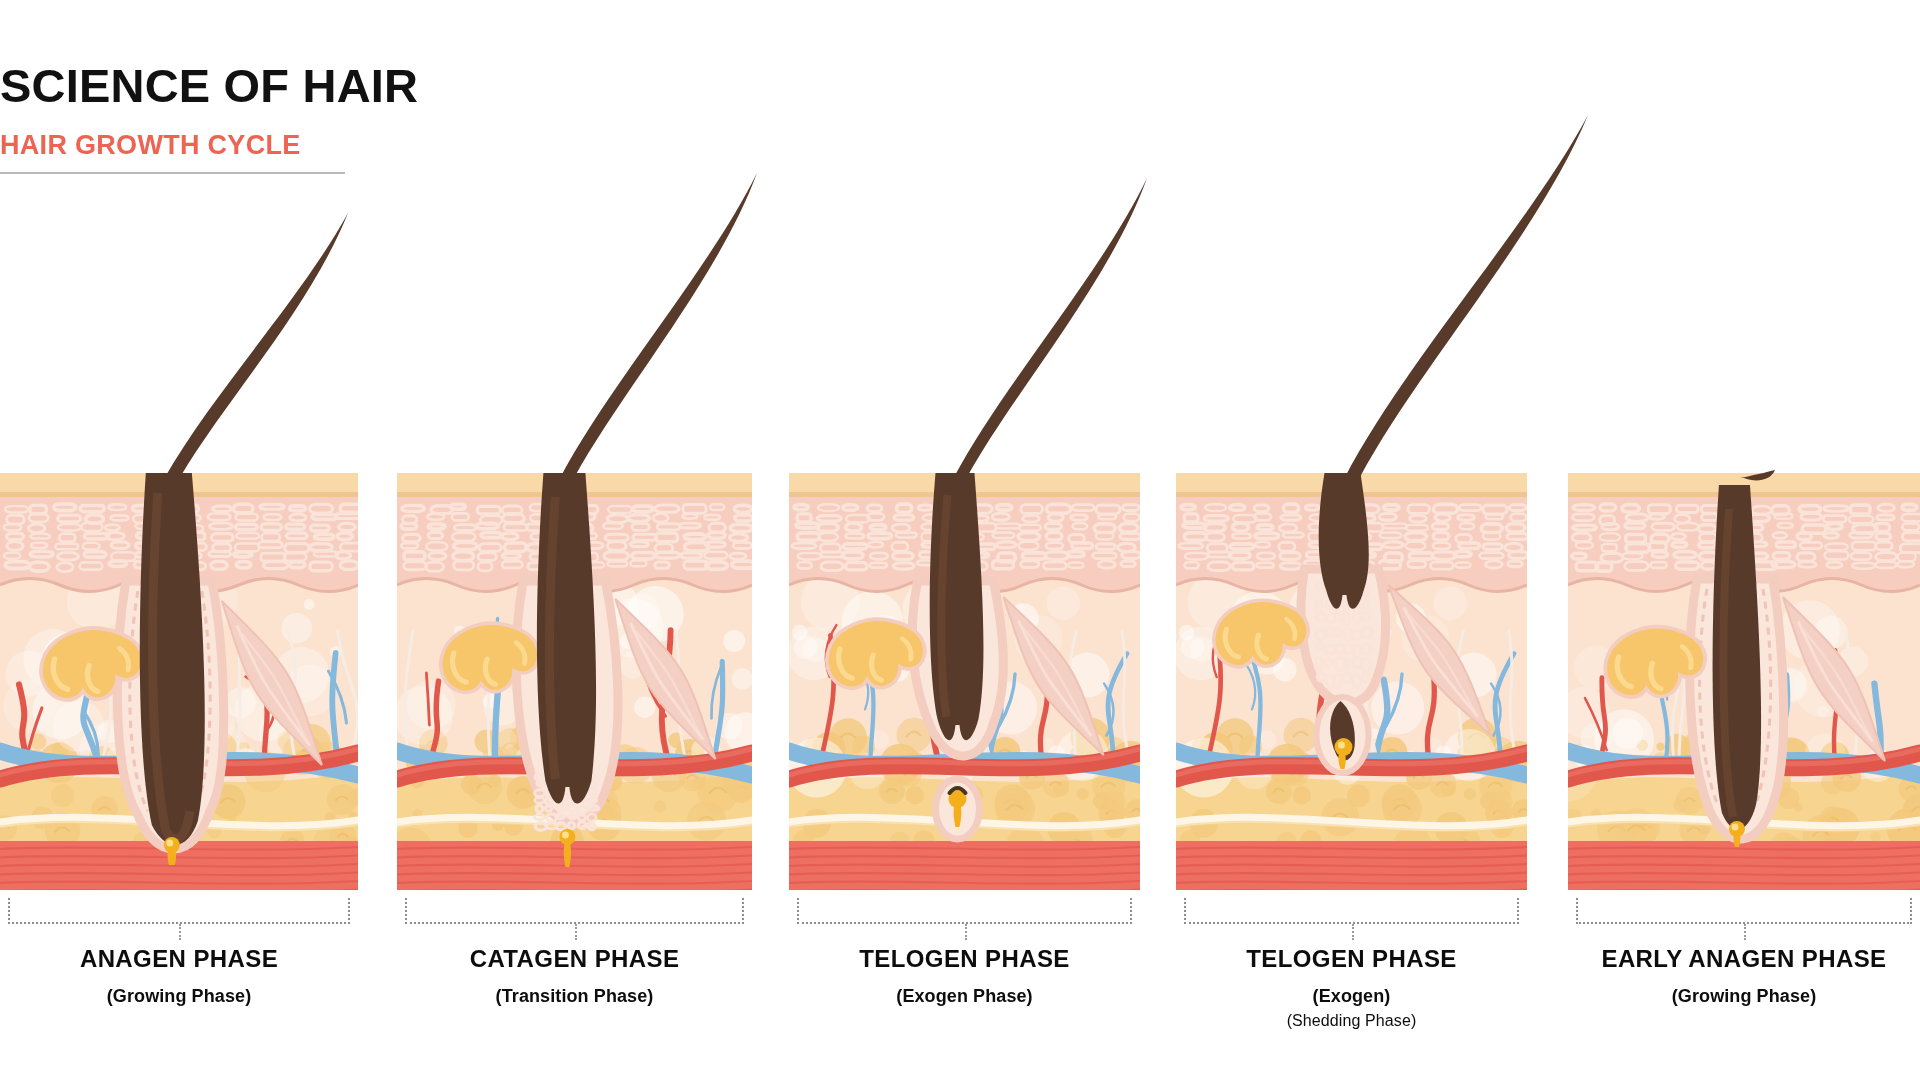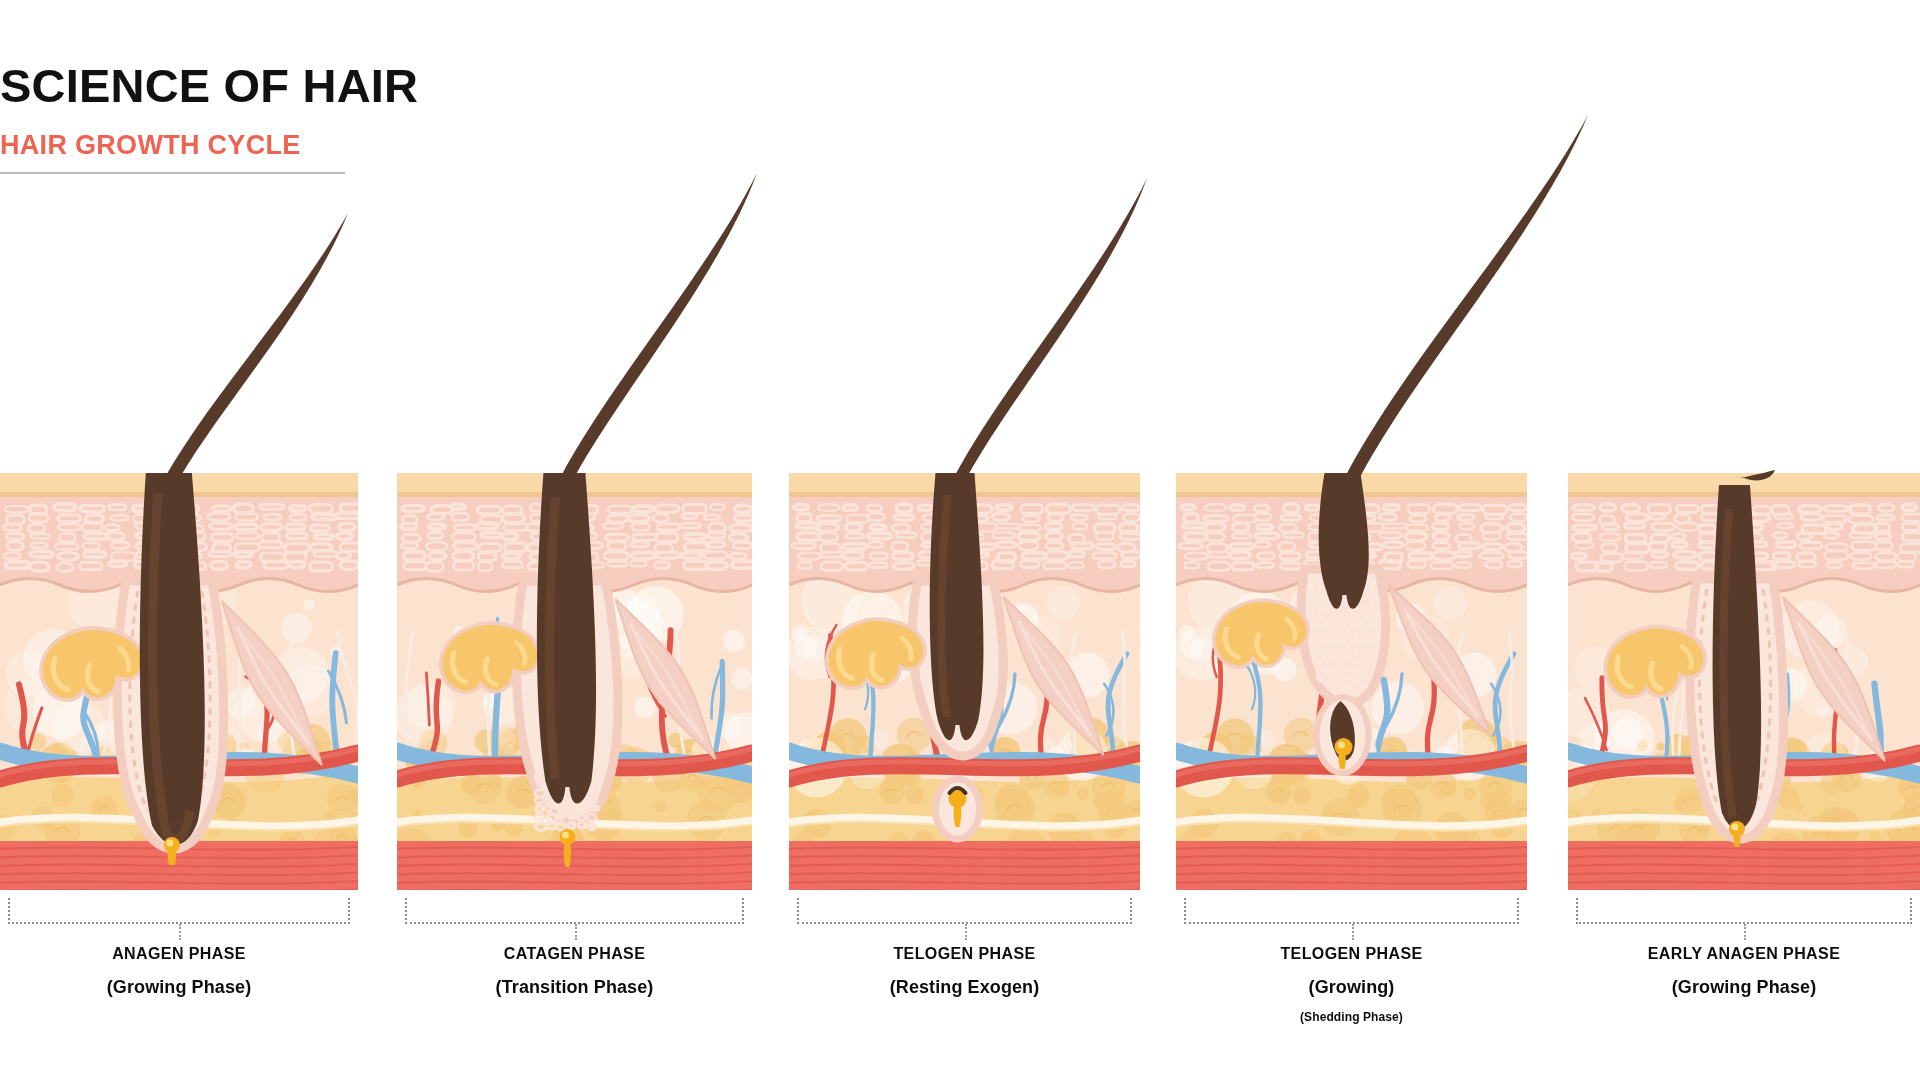--- a/index.html
+++ b/index.html
@@ -34,30 +34,30 @@
   
   .bracket{position:absolute;height:28px;}
   .bk-line{position:absolute;left:0;right:0;bottom:0;border-bottom:2px dotted #8d8d8d;}
   .bk-l,.bk-r{position:absolute;bottom:0;width:0;height:26px;border-left:2px dotted #8d8d8d;}
   .bk-l{left:0;}
   .bk-r{right:0;}
   .bk-tick{position:absolute;left:50%;bottom:-16px;width:0;height:16px;border-left:2px dotted #9a9a9a;}
 
   .caption{position:absolute;text-align:center;}
   .cap-main{
-    font-size:16px;font-weight:bold;color:#0d0d0d;letter-spacing:0.4px;
+    font-size:24px;font-weight:bold;color:#0d0d0d;letter-spacing:0.4px;
     line-height:1.18;white-space:nowrap;
   }
   .cap-sub{
     font-size:18px;font-weight:bold;color:#0d0d0d;letter-spacing:0.1px;
     line-height:1.25;margin-top:12px;white-space:nowrap;
   }
   .cap-sub2{
-    font-size:12px;font-weight:bold;color:#0d0d0d;letter-spacing:0.1px;
-    line-height:1.25;margin-top:12px;white-space:nowrap;
+    font-size:16px;font-weight:normal;color:#0d0d0d;letter-spacing:0.1px;
+    line-height:1.25;margin-top:3px;white-space:nowrap;
   }
 </style>
 </head>
 <body>
 
 <div id="stage">
 
   <div class="hdr">
     <div class="hdr-title">SCIENCE OF HAIR</div>
     <div class="hdr-sub">HAIR GROWTH CYCLE</div>
@@ -1458,31 +1458,31 @@
         <div class="cap-sub">(Transition Phase)</div>
       </div>
       <div class="bracket" style="left: 797px; width: 335px; top: 896px;">
         <span class="bk-l"></span>
                  <span class="bk-r"></span>
                  <span class="bk-line"></span>
                  <span class="bk-tick"></span>
       </div>
       <div class="caption" style="left: 789px; width: 351px; top: 945px;">
         <div class="cap-main">TELOGEN PHASE</div>
-        <div class="cap-sub">(Resting Exogen)</div>
+        <div class="cap-sub">(Exogen Phase)</div>
       </div>
       <div class="bracket" style="left: 1184px; width: 335px; top: 896px;">
         <span class="bk-l"></span>
                  <span class="bk-r"></span>
                  <span class="bk-line"></span>
                  <span class="bk-tick"></span>
       </div>
       <div class="caption" style="left: 1176px; width: 351px; top: 945px;">
         <div class="cap-main">TELOGEN PHASE</div>
-        <div class="cap-sub">(Growing)</div>
+        <div class="cap-sub">(Exogen)</div>
         <div class="cap-sub2">(Shedding Phase)</div>
       </div>
       <div class="bracket" style="left: 1576px; width: 336px; top: 896px;">
         <span class="bk-l"></span>
                  <span class="bk-r"></span>
                  <span class="bk-line"></span>
                  <span class="bk-tick"></span>
       </div>
       <div class="caption" style="left: 1568px; width: 352px; top: 945px;">
         <div class="cap-main">EARLY ANAGEN PHASE</div>

